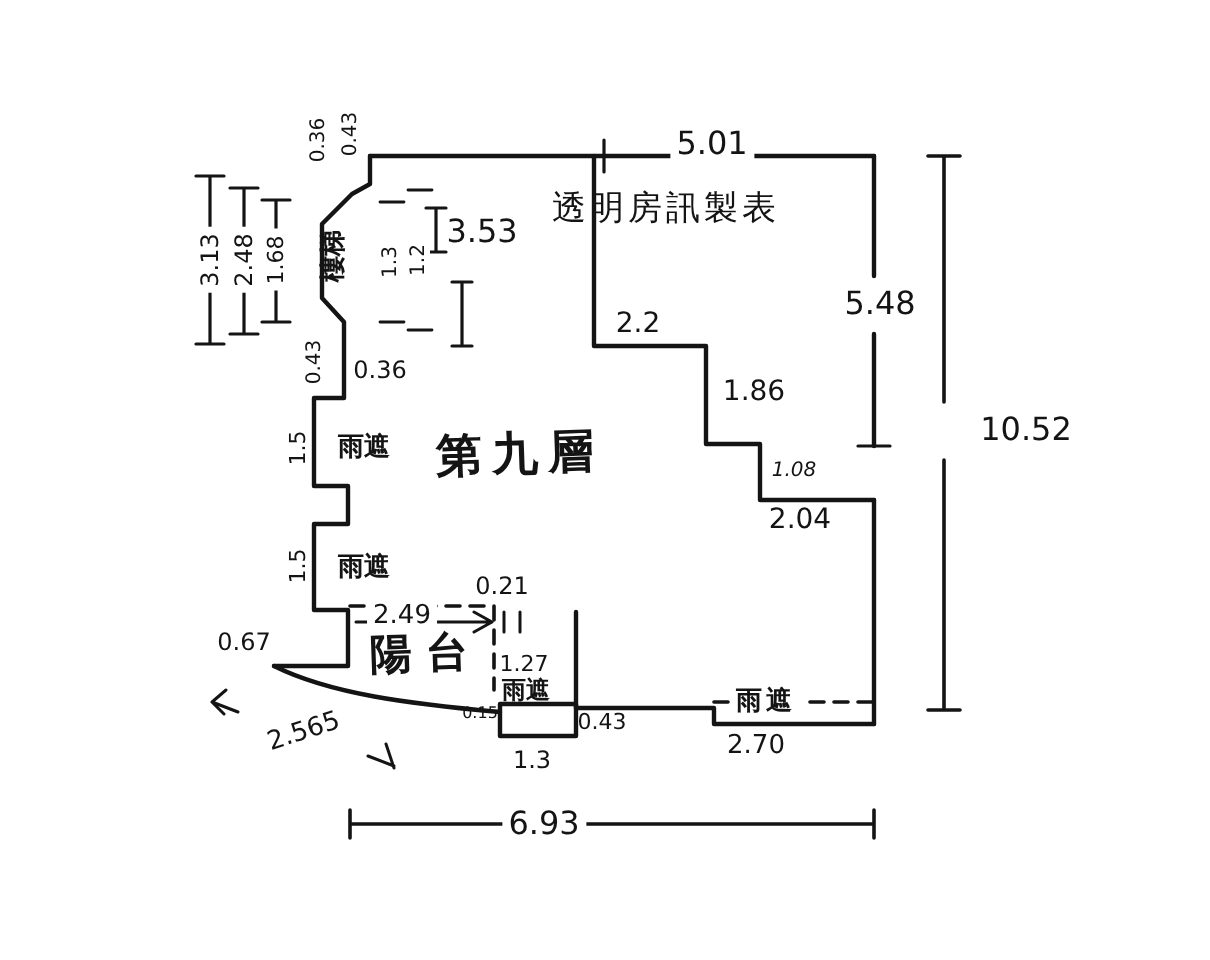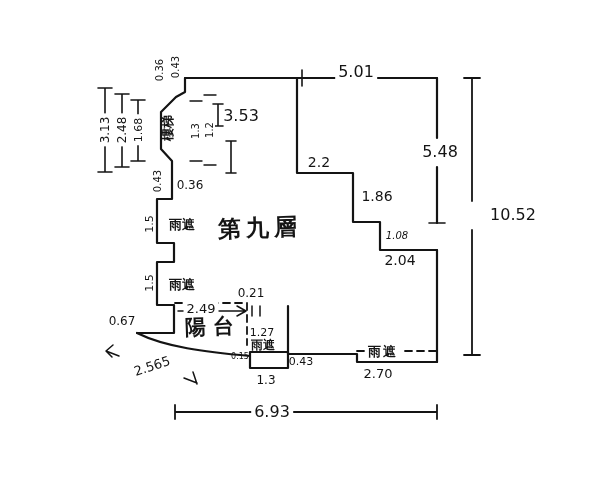--- a/index.html
+++ b/index.html
@@ -57,20 +57,21 @@
 
     <path stroke-width="1.8" d="M472,78 V201 M472,230 V355 M464,78 H480 M464,355 H480"></path>
 
     <path stroke-width="1.8" d="M175,412 H437 M175,405 V419 M437,405 V419"></path>
 
     <path stroke-width="1.5" d="M178,311 H246 M246,311 L237,306 M246,311 L237,316 M252,306 V316 M260,306 V316"></path>
 
     <path stroke-width="1.5" d="M106,351 L119,356 M106,351 L113,345 M106,351 L112,357 M184,378 L197,383 M193,372 L197,384"></path>
   </svg>
 
+  <div class="lbl pr" style="left:333px;top:105px;font-size:17px;letter-spacing:2px;">透明房訊製表</div>
 
   <div class="lbl hw b tilt" style="left:260px;top:228px;font-size:23px;letter-spacing:5px;">第九層</div>
   <div class="lbl hw b tilt" style="left:213px;top:327px;font-size:21px;letter-spacing:7px;">陽台</div>
   <div class="lbl hw b rot" style="left:167px;top:128px;font-size:13px;">樓梯</div>
   <div class="lbl hw b" style="left:182px;top:224px;font-size:13px;">雨遮</div>
   <div class="lbl hw b" style="left:182px;top:284px;font-size:13px;">雨遮</div>
   <div class="lbl hw b" style="left:263px;top:345px;font-size:12px;">雨遮</div>
   <div class="lbl hw b wb" style="left:383px;top:351px;font-size:13px;letter-spacing:2px;">雨遮</div>
 
   <div class="lbl hw wb" style="left:356px;top:72px;font-size:16px;">5.01</div>

